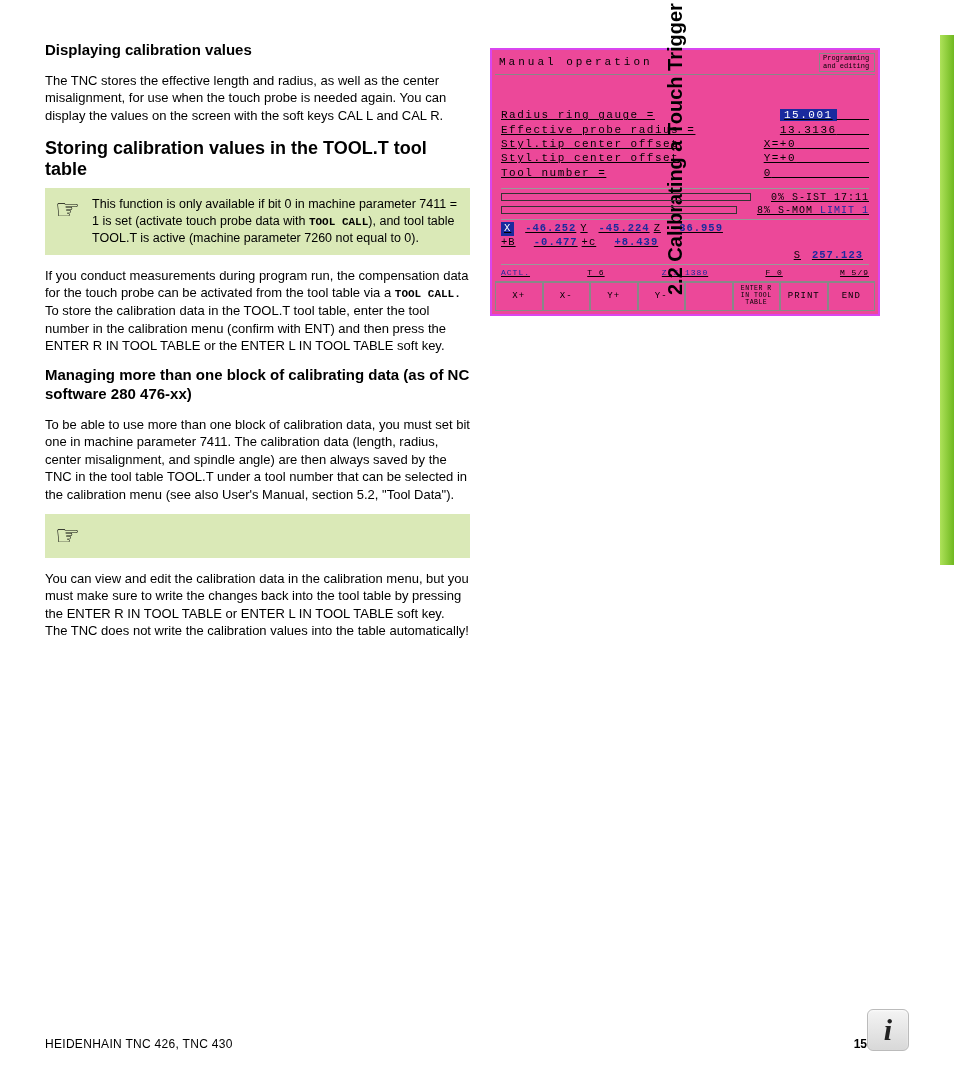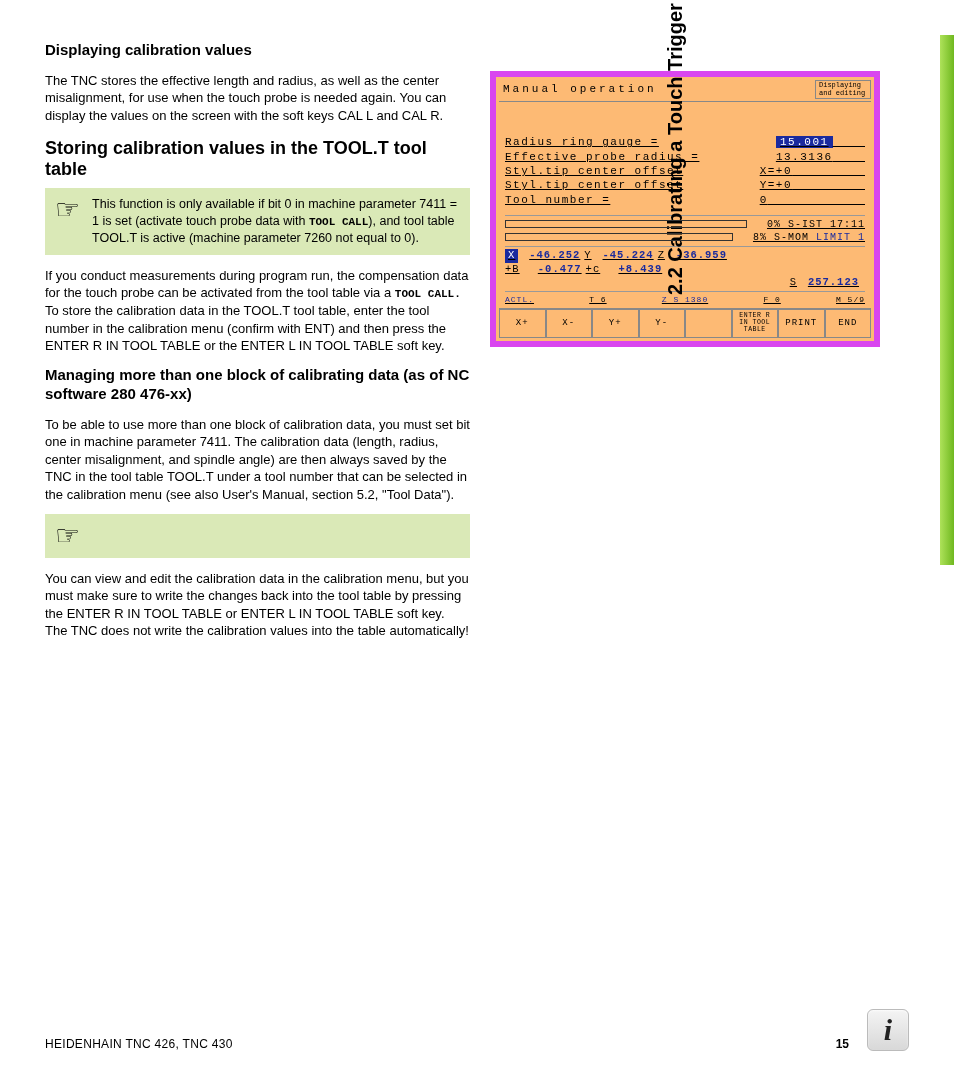--- a/index.html
+++ b/index.html
@@ -54,27 +54,27 @@
     line-height: 1;
     flex-shrink: 0;
   }
   .note-text {
     font-size: 12.5px;
     line-height: 1.35;
   }
   .mono-inline { font-family: "Courier New", monospace; font-size: 11px; font-weight: bold; }
   
   .screen {
-    border: 6px solid #d946ef;
+    border: 2px solid #d946ef;
     font-family: "Courier New", monospace;
     font-size: 10px;
     line-height: 1.3;
-    background: #fdba74;
+    background: #ec4899;
     padding: 3px;
-    margin-top: 31px;
+    margin-top: 8px;
   }
   .screen-header {
     display: flex;
     justify-content: space-between;
     align-items: flex-start;
     border-bottom: 1px solid #888;
     padding-bottom: 2px;
     margin-bottom: 3px;
   }
   .screen-title { letter-spacing: 3px; font-size: 11px; padding: 2px 4px; }
@@ -213,21 +213,21 @@
 
     <p>You can view and edit the calibration data in the calibration menu, but you must make sure to write the changes back into the tool table by pressing the ENTER R IN TOOL TABLE or ENTER L IN TOOL TABLE soft key. The TNC does not write the calibration values into the table automatically!</p>
 
   </div>
 
   <div class="right-col">
     <div class="screen">
       <div class="screen-header">
         <div class="screen-title">Manual operation</div>
         <div class="screen-mode">
-          <div>Displaying</div>
+          <div>Programming</div>
           <div>and editing</div>
         </div>
       </div>
       <div class="screen-body">
         <div style="height:28px"></div>
         <div class="data-row">
           <span class="lab">Radius ring gauge =</span>
           <span class="val"><span class="hl">15.001</span>&nbsp;&nbsp;&nbsp;&nbsp;</span>
         </div>
         <div class="data-row">
@@ -295,17 +295,17 @@
         <div class="softkey sm">ENTER R IN TOOL TABLE</div>
         <div class="softkey">PRINT</div>
         <div class="softkey">END</div>
       </div>
     </div>
   </div>
 </div>
 
 <div class="footer">
   <div class="footer-left">HEIDENHAIN TNC 426, TNC 430</div>
-  <div style="display:flex; align-items:flex-end; gap:18px;">
+  <div style="display:flex; align-items:flex-end; ">
     <div class="footer-page">15</div>
     <div class="info-icon">i</div>
   </div>
 </div>
 
 </body></html>

